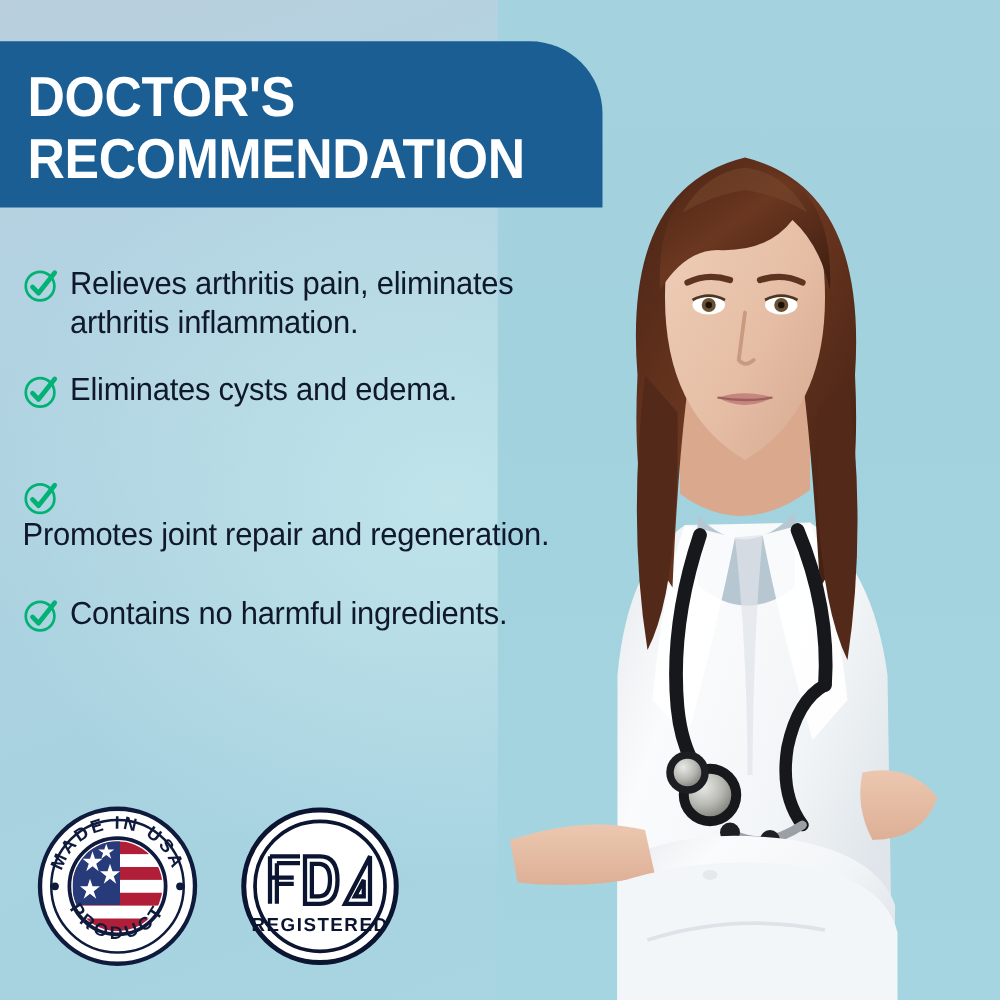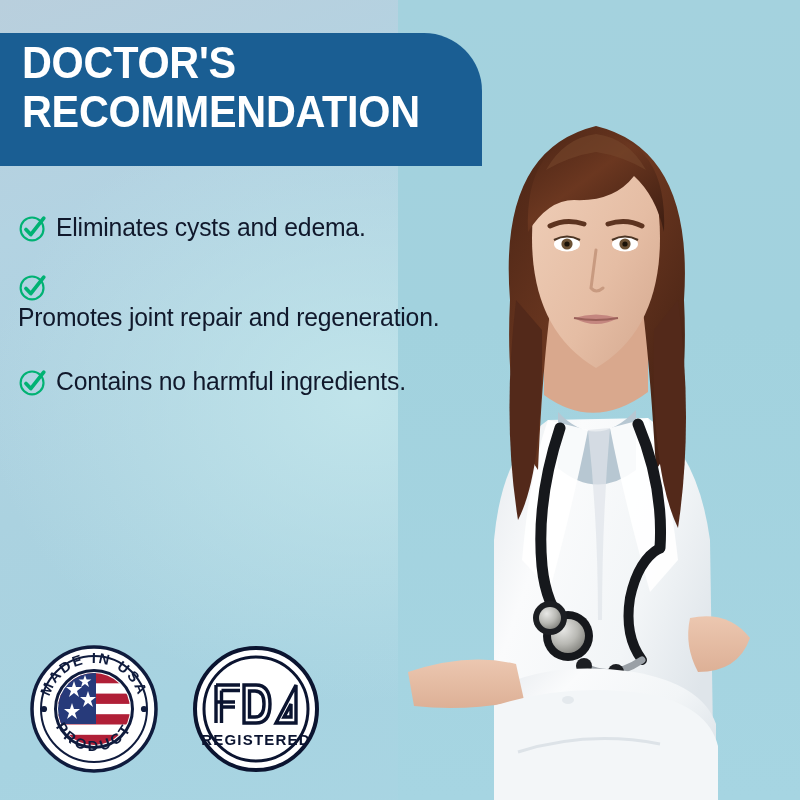--- a/index.html
+++ b/index.html
@@ -31,21 +31,21 @@
   .photo svg { position:absolute; left:0; top:0; }
 
   
   .banner {
     position:absolute;
     left:0; top:33px;
     width:482px; height:133px;
     background:#1a5e93;
     border-top-right-radius:58px;
     padding:6px 0 0 22px;
-    display:flex; flex-direction:column; justify-content:flex-start;
+    display:flex; flex-direction:column; justify-content:center;
   }
   .banner-line {
     color:#ffffff;
     font-family:"Liberation Sans", sans-serif;
     font-weight:bold;
     font-size:45px;
     line-height:1.08;
     letter-spacing:-0.3px;
     transform:scaleX(0.92);
     transform-origin:left center;
@@ -57,21 +57,21 @@
     position:absolute;
     left:18px; top:212px;
     width:490px;
   }
   .bullet {
     display:flex;
     align-items:flex-start;
     margin-bottom:18px;
   }
   .bullet.b1 { margin-bottom:22px; }
-  .bullet.b2 { margin-bottom:28px; }
+  .bullet.b2 { margin-bottom:54px; }
   .bullet.b3 { margin-bottom:24px; }
   .bullet.b4 { margin-bottom:32px;flex-direction:column; }
   .check-icon {
     flex:0 0 auto;
     width:30px; height:30px;
     margin-top:1px; margin-right:8px;
   }
   .bullet-text {
     color:#10182b;
     font-size:25.5px;
@@ -186,20 +186,27 @@
     </svg>
   </div>
 
   <div class="banner">
     <div class="banner-line">DOCTOR'S</div>
     <div class="banner-line">RECOMMENDATION</div>
   </div>
 
   <div class="bullets">
 
+    <div class="bullet b1">
+      <svg class="check-icon" viewBox="0 0 32 32">
+        <circle cx="15" cy="17" r="12.2" fill="none" stroke="#00b273" stroke-width="2.3"></circle>
+        <path d="M8.5 17.6 L13.6 23 L27.5 5.5" fill="none" stroke="#00b273" stroke-width="4" stroke-linecap="round" stroke-linejoin="round"></path>
+      </svg>
+      <div class="bullet-text">Relieves arthritis pain, eliminates arthritis inflammation.</div>
+    </div>
 
     <div class="bullet b2">
       <svg class="check-icon" viewBox="0 0 32 32">
         <circle cx="15" cy="17" r="12.2" fill="none" stroke="#00b273" stroke-width="2.3"></circle>
         <path d="M8.5 17.6 L13.6 23 L27.5 5.5" fill="none" stroke="#00b273" stroke-width="4" stroke-linecap="round" stroke-linejoin="round"></path>
       </svg>
       <div class="bullet-text">Eliminates cysts and edema.</div>
     </div>
 
 

